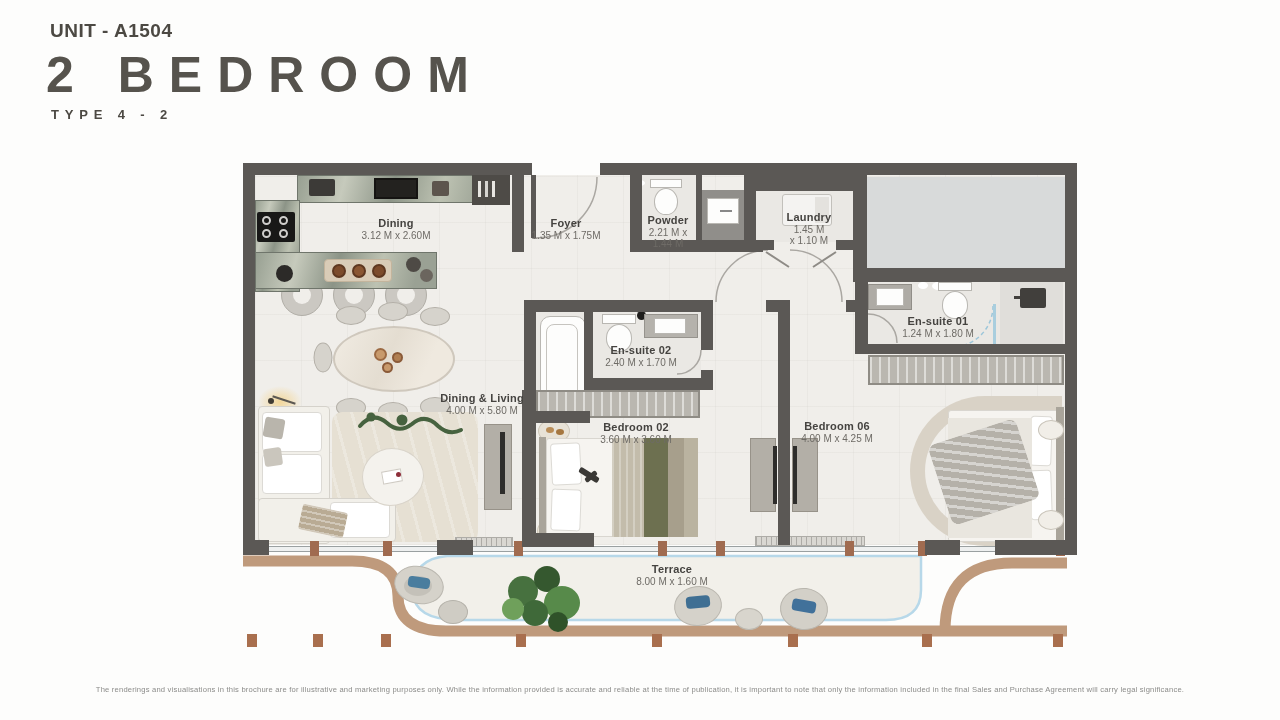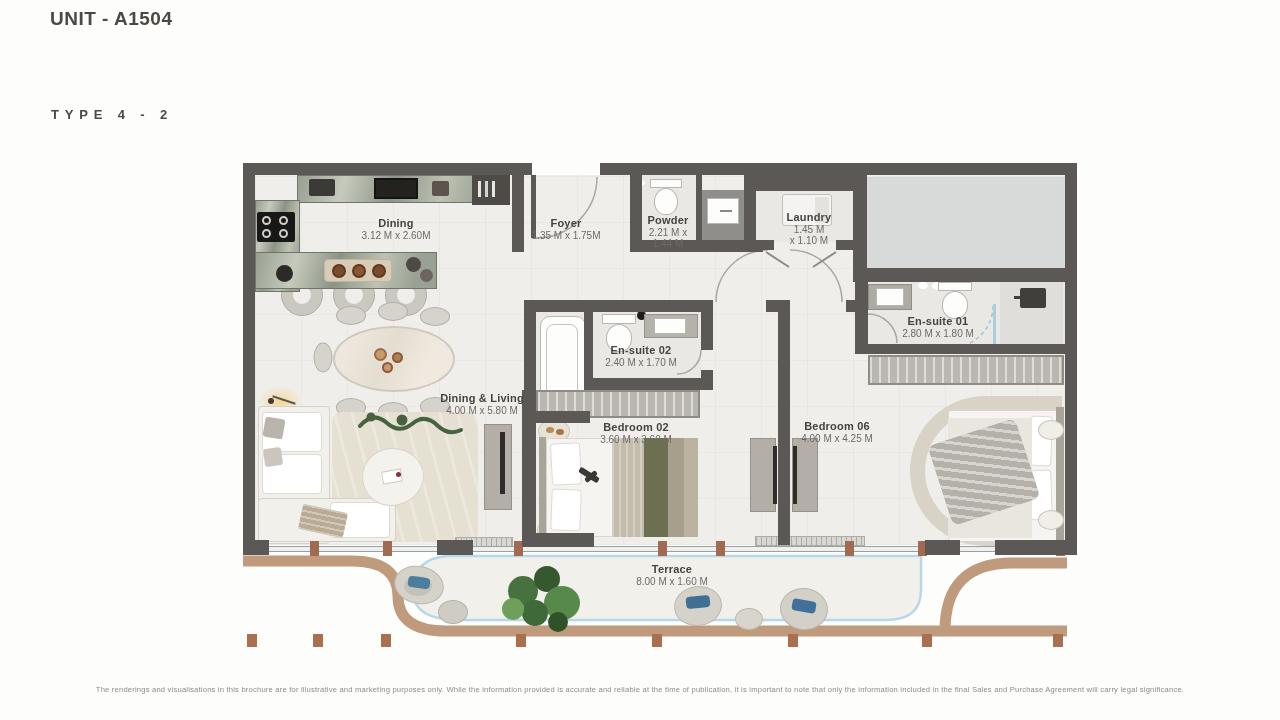--- a/index.html
+++ b/index.html
@@ -21,32 +21,33 @@
         border:1px solid #aeaca7;}
   .stool{width:42px;height:42px;border-radius:50%;background:#cbc8c2;border:1px solid #b1aea7;}
   .stool>div{position:absolute;left:11px;top:11px;width:18px;height:18px;border-radius:50%;background:#f0eeea;}
   .chair{width:30px;height:19px;background:#d6d3cc;border:1.5px solid #b3afa7;border-radius:50%;}
   .mul{width:9px;height:15px;background:#a06b50;}
   .pill{background:#fff;border:1px solid #dcdad5;border-radius:4px;}
   .white-fix{background:#fdfdfc;border:1.5px solid #b9b7b2;}
   .rl{position:absolute;text-align:center;transform:translateX(-50%);z-index:7;line-height:1.15;white-space:nowrap;}
   .rn{font-size:11px;font-weight:700;color:#454340;letter-spacing:.2px;}
   .rd{font-size:10px;color:#6e6b66;}
-  .h-unit{position:absolute;left:50px;top:8px;font-size:19px;font-weight:700;letter-spacing:.5px;color:#4c4943;}
+  .h-unit{position:absolute;left:50px;top:20px;font-size:19px;font-weight:700;letter-spacing:.5px;color:#4c4943;}
   .h-title{position:absolute;left:46px;top:50px;font-size:50px;font-weight:700;letter-spacing:.30em;color:#56534d;line-height:1;}
   .h-type{position:absolute;left:51px;top:107px;font-size:13px;font-weight:600;letter-spacing:.45em;color:#4c4943;}
   .footer{position:absolute;left:0;top:685px;width:100%;text-align:center;font-size:7.6px;color:#8b8b89;letter-spacing:.2px;}
   .z1{z-index:1}.z2{z-index:2}.z3{z-index:3}.z4{z-index:4}.z5{z-index:5}.z6{z-index:6}
 </style>
 </head>
 <body>
 
 <div id="stage">
 
   <div class="h-unit">UNIT - A1504</div>
+  <div class="h-title">2 BEDROOM</div>
   <div class="h-type">TYPE 4 - 2</div>
 
   <div class="a floor z1" style="left:255px;top:175px;width:810px;height:370px"></div>
   <div class="a z1" style="left:867px;top:177px;width:198px;height:91px;background:#d8dada"></div>
   <div class="a bath z1" style="left:642px;top:175px;width:54px;height:67px"></div>
   <div class="a z1" style="left:700px;top:190px;width:44px;height:52px;background:#908e8a"></div>
   <div class="a bath z1" style="left:756px;top:191px;width:97px;height:51px"></div>
   <div class="a bath z1" style="left:536px;top:312px;width:165px;height:66px"></div>
   <div class="a bath z1" style="left:536px;top:312px;width:54px;height:99px"></div>
   <div class="a bath z1" style="left:868px;top:282px;width:197px;height:62px"></div>
@@ -294,21 +295,21 @@
     <div class="rd">2.21 M x</div>
     <div class="rd">1.44 M</div>
   </div>
   <div class="rl" style="left:809px;top:211px">
     <div class="rn">Laundry</div>
     <div class="rd">1.45 M</div>
     <div class="rd">x 1.10 M</div>
   </div>
   <div class="rl" style="left:938px;top:315px">
     <div class="rn">En-suite 01</div>
-    <div class="rd">2.80 M x 1.80 M</div>
+    <div class="rd">1.24 M x 1.80 M</div>
   </div>
   <div class="rl" style="left:641px;top:344px">
     <div class="rn">En-suite 02</div>
     <div class="rd">2.40 M x 1.70 M</div>
   </div>
   <div class="rl" style="left:482px;top:392px">
     <div class="rn">Dining &amp; Living</div>
     <div class="rd">4.00 M x 5.80 M</div>
   </div>
   <div class="rl" style="left:636px;top:421px">

